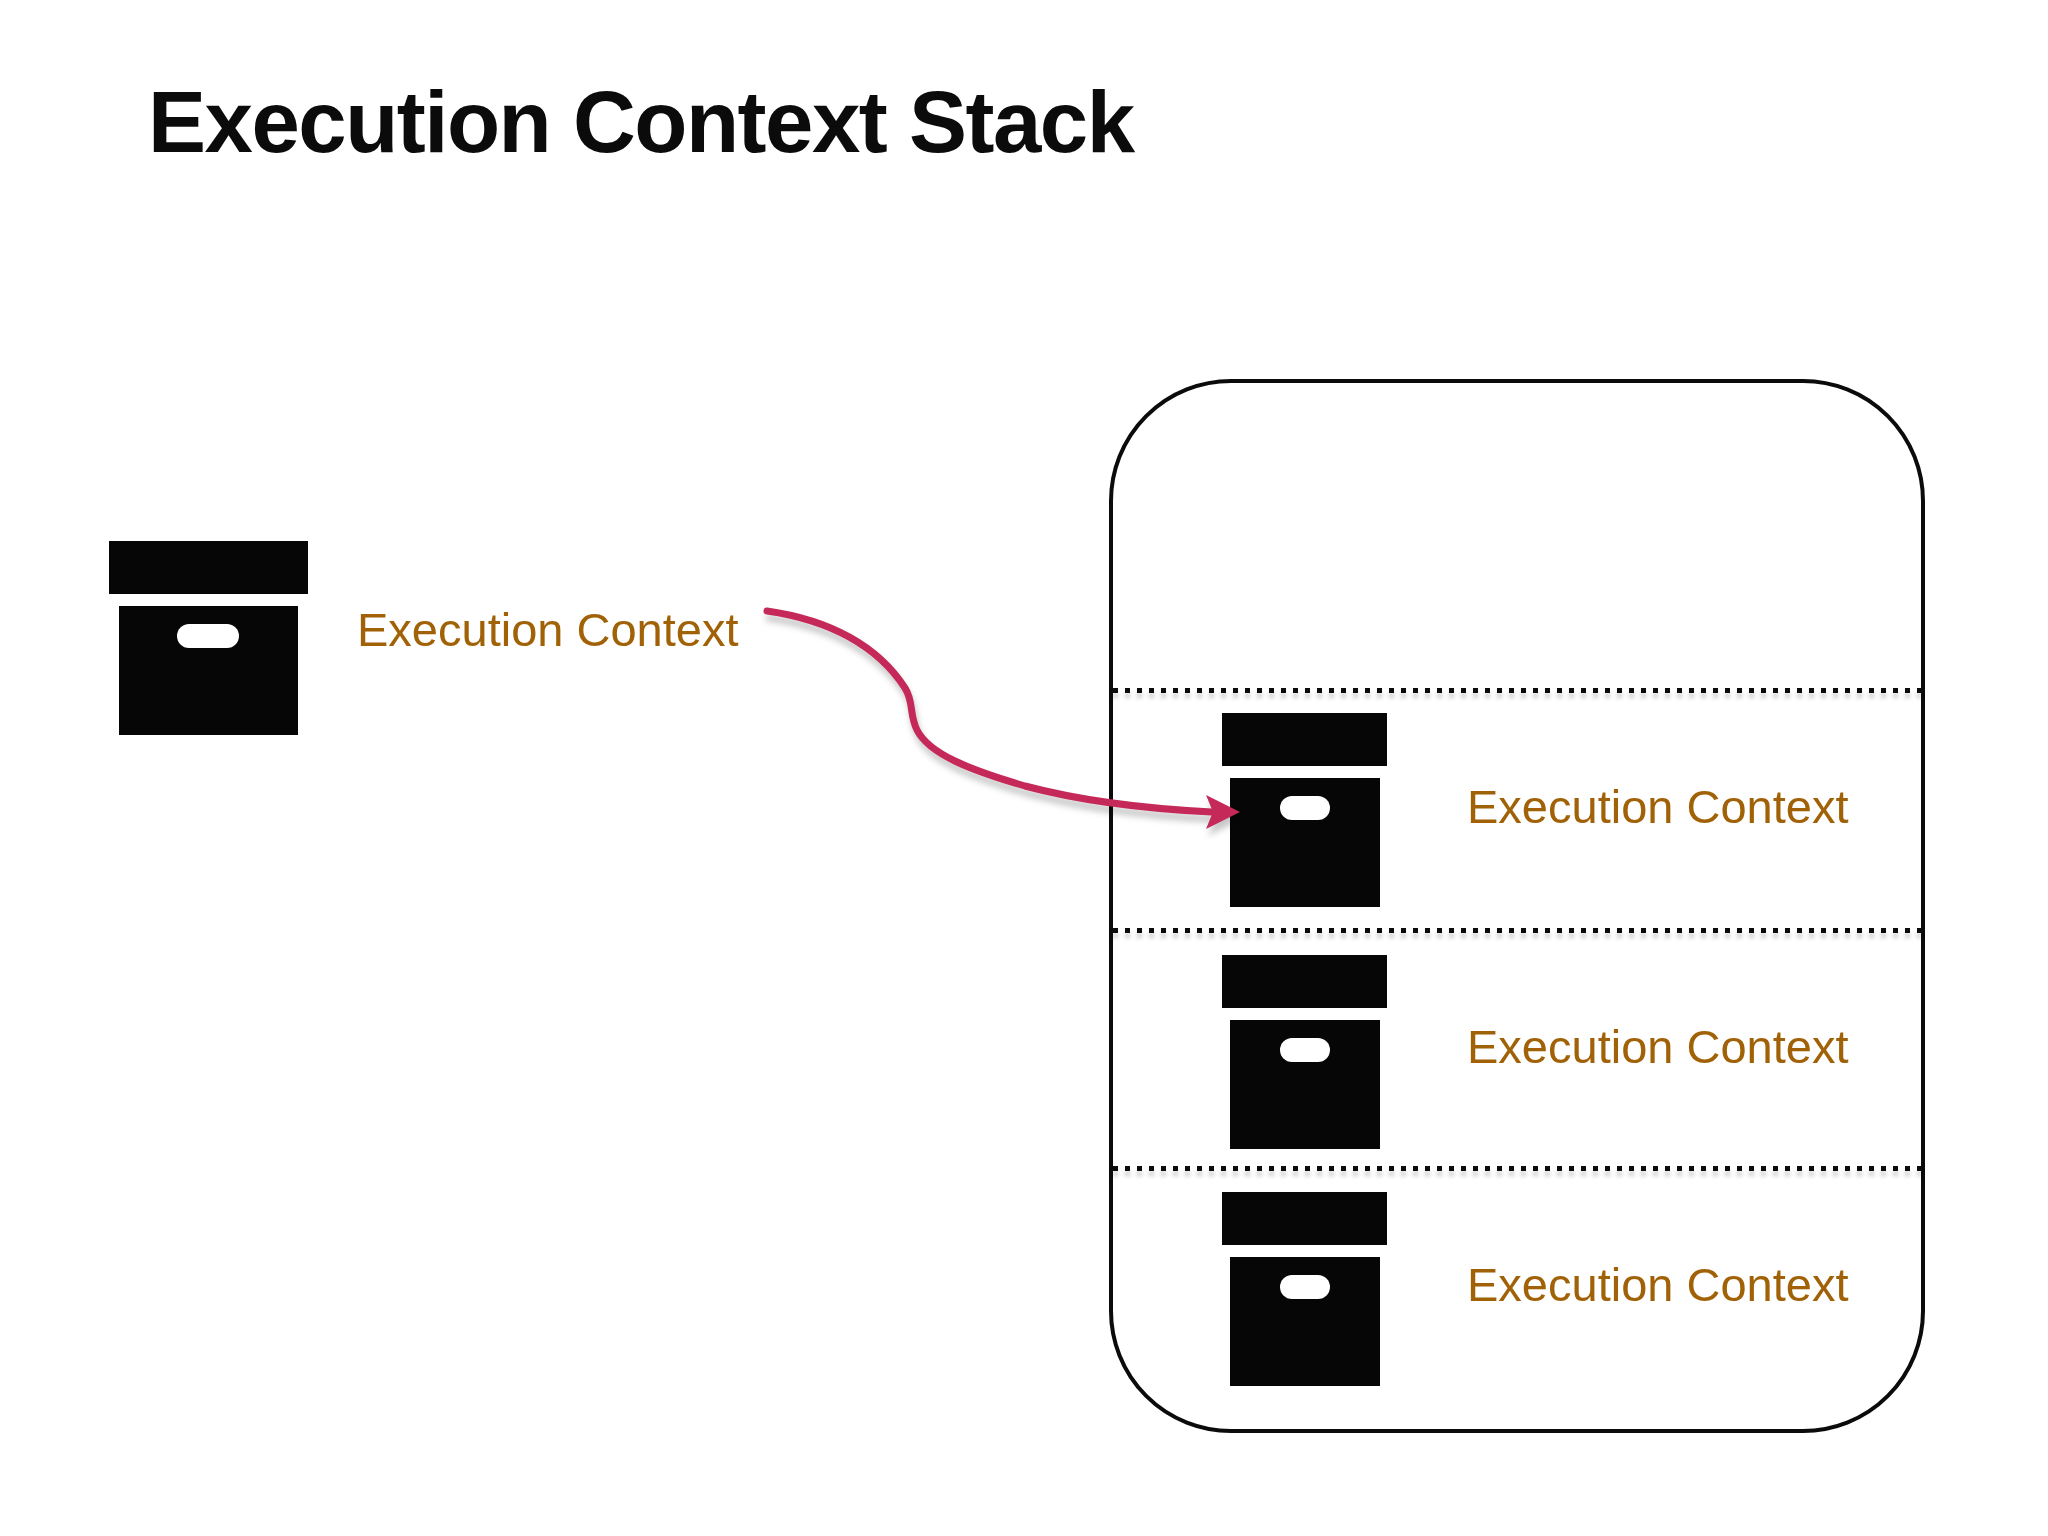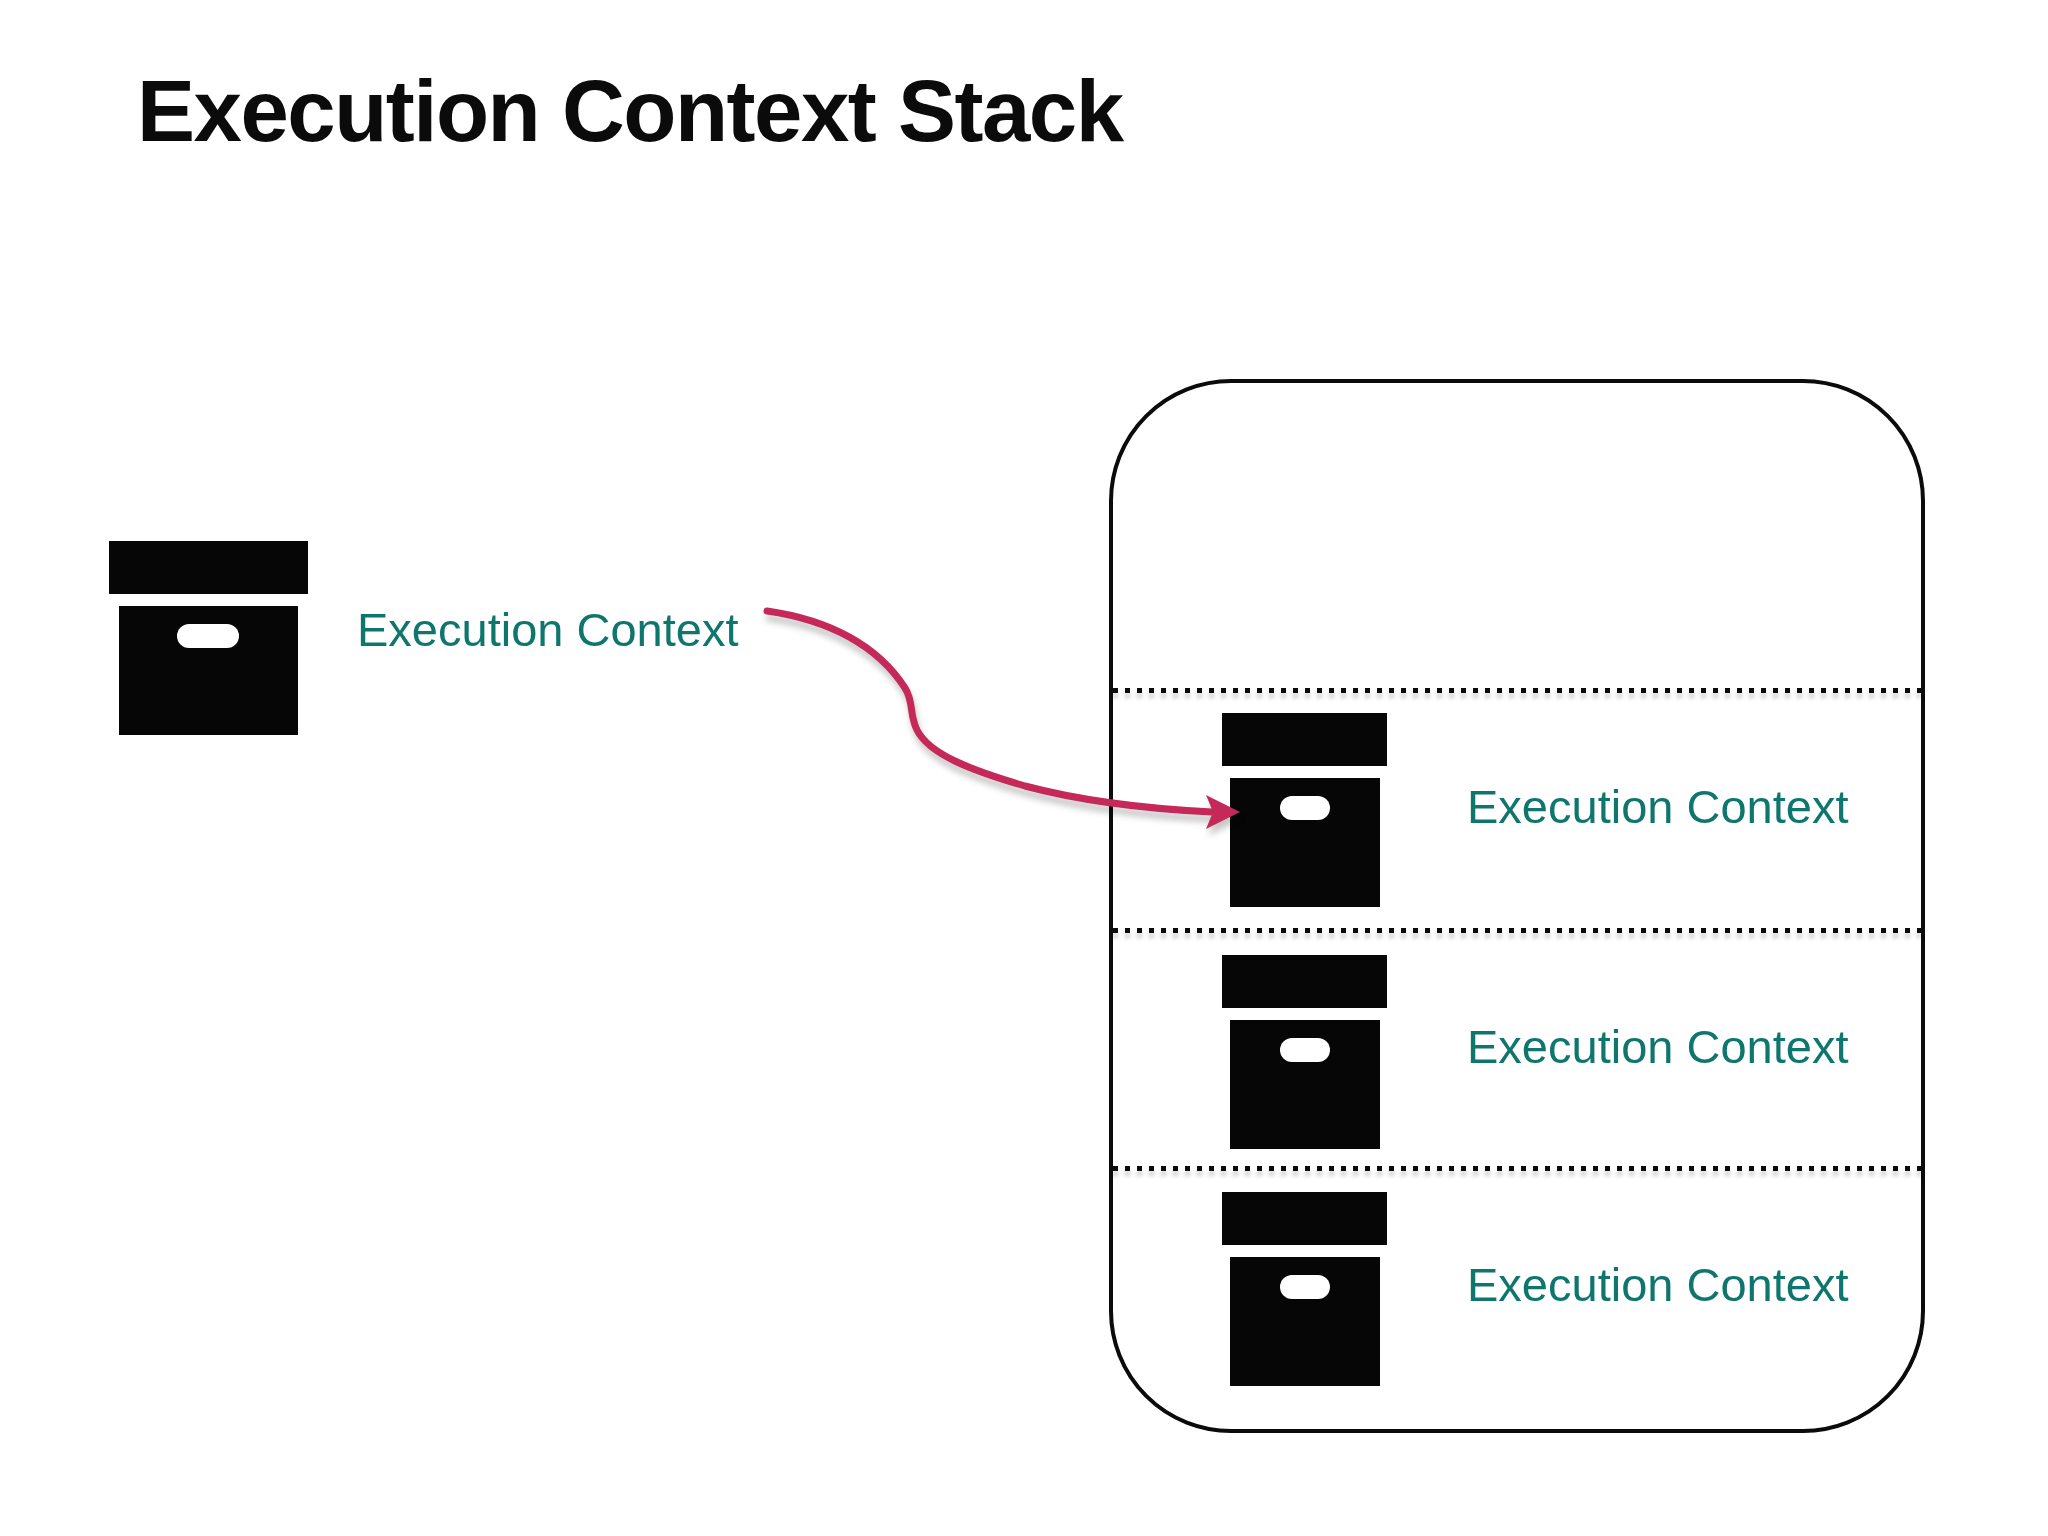--- a/index.html
+++ b/index.html
@@ -15,36 +15,36 @@
     overflow: hidden;
     font-family: "Liberation Sans", sans-serif;
     color: #0b0b0b;
   }
 
   
   .slide-title {
     position: absolute;
     left: 132px;
     top: 56px;
-    margin: 5px;
+    margin: 16px;
     font-size: 87px;
     line-height: 1.15;
     font-weight: 700;
     letter-spacing: -1.5px;
     color: #0b0b0b;
     white-space: nowrap;
   }
 
   
   .ec-label {
     position: absolute;
     font-size: 47px;
     line-height: 1;
     transform: translateY(-50%);
-    color: #0f766e;
+    color: #a16207;
     white-space: nowrap;
   }
   .legend-label { left: 357px; top: 629px; }
   .row-label-0  { left: 1467px; top: 806px; }
   .row-label-1  { left: 1467px; top: 1046px; }
   .row-label-2  { left: 1467px; top: 1284px; }
 
   
   .box-icon { position: absolute; }
   .box-icon .lid    { position: absolute; background: #060606; }

